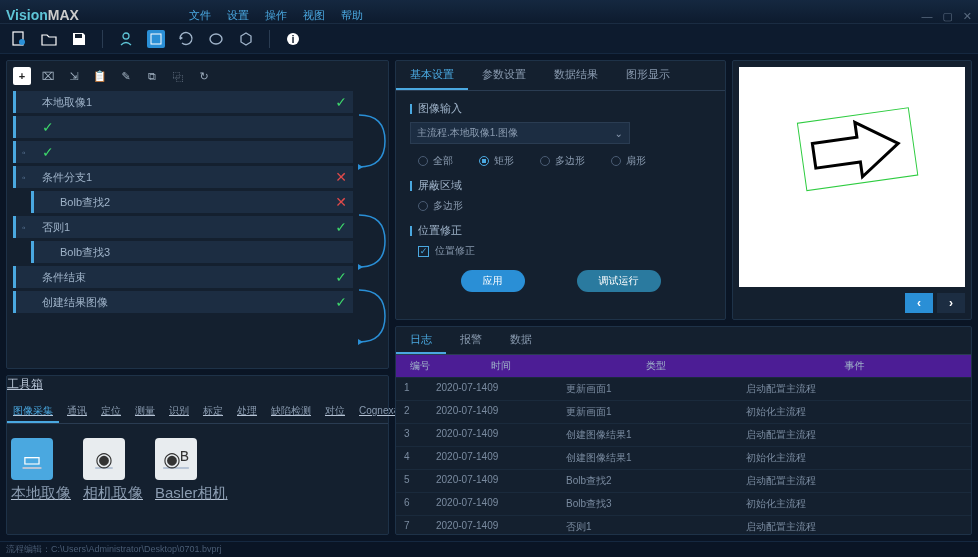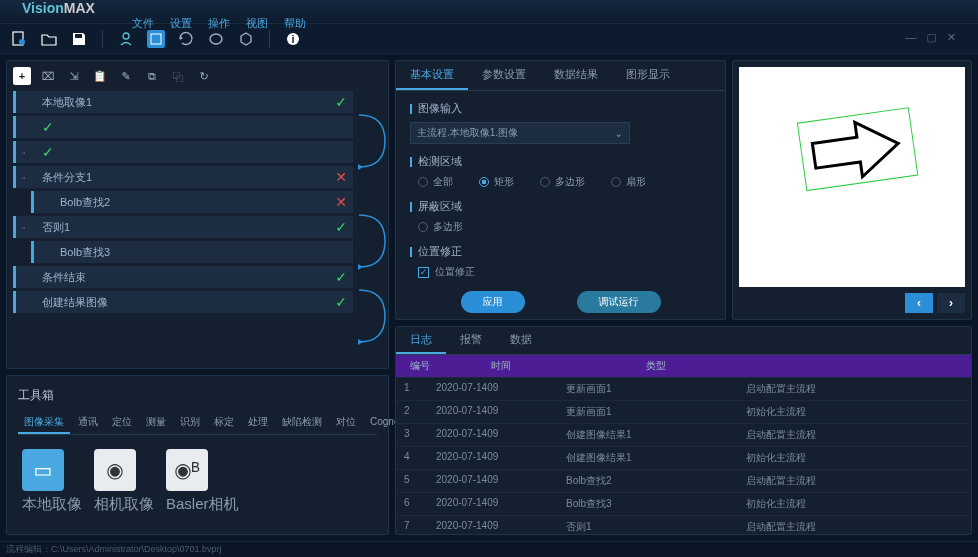--- a/index.html
+++ b/index.html
@@ -1,17 +1,17 @@
 <!DOCTYPE html>
 <html><head>
 <meta charset="utf-8">
 <style>
 * { margin:0; padding:0; box-sizing:border-box; font-family:"Microsoft YaHei",Arial,sans-serif; }
 body { width:978px; height:557px; background:#0a1525; color:#b8c5d6; font-size:11px; overflow:hidden; }
-.titlebar { height:24px; background:linear-gradient(#152840,#0d1b2e); display:flex; align-items:flex-start; padding:0 22px; border-bottom:1px solid #1a2c42;flex-direction:column; }
+.titlebar { height:24px; background:linear-gradient(#152840,#0d1b2e); display:flex; align-items:flex-end; padding:0 6px; border-bottom:1px solid #1a2c42; }
 .logo { font-size:14px; font-weight:bold; }
 .logo-v { color:#5ec4d6; } .logo-m { color:#ccc; }
 .menubar { display:flex; gap:16px; margin-left:110px; }
 .menubar span { color:#4aa8e0; cursor:pointer; }
 .wincontrols { margin-left:auto; display:flex; gap:10px; color:#5a6b80; }
 .wincontrols span { cursor:pointer; }
 .toolbar { height:30px; background:#0d1b2e; display:flex; align-items:center; padding:0 10px; gap:12px; border-bottom:1px solid #152840; }
 .tb-icon { width:18px; height:18px; display:flex; align-items:center; justify-content:center; cursor:pointer; }
 .tb-sep { width:1px; height:18px; background:#2a3c52; margin:0 2px; }
 .main { display:flex; height:calc(100% - 24px - 30px - 16px); }
@@ -23,21 +23,21 @@
 .ft-btn { width:18px; height:18px; display:flex; align-items:center; justify-content:center; cursor:pointer; color:#a0b0c0; }
 .ft-add { background:#fff; color:#222; border-radius:2px; font-weight:bold; }
 .flow-title { color:#4aa8e0; font-size:11px; margin-bottom:4px; border-bottom:1px solid #2a3c52; padding-bottom:3px; }
 .flow-items { position:relative; }
 .flow-item { height:22px; background:#1c2d42; margin-bottom:3px; display:flex; align-items:center; padding:0 6px; cursor:pointer; border-left:3px solid #4aa8e0; position:relative; width:340px; }
 .flow-item.indent { margin-left:18px; width:322px; }
 .flow-item .fi-icon { width:14px; margin-right:6px; color:#6b8aad; font-size:10px; }
 .flow-item .fi-label { flex:1; color:#9fb3c9; }
 .flow-item .fi-status { font-size:14px; }
 .ok { color:#3dd66b; } .err { color:#e04a4a; }
-.toolbox { height:160px; padding:11px; }
+.toolbox { height:160px; padding:0;text-decoration:underline; }
 .toolbox-title { color:#b8c5d6; font-size:12px; margin-bottom:8px; }
 .toolbox-tabs { display:flex; gap:2px; border-bottom:1px solid #2a3c52; margin-bottom:10px; font-size:10px; }
 .toolbox-tabs span { padding:3px 6px; cursor:pointer; color:#8a9bb0; white-space:nowrap; }
 .toolbox-tabs span.active { color:#4aa8e0; border-bottom:2px solid #4aa8e0; }
 .toolbox-tabs .arrow { margin-left:auto; }
 .tool-items { display:flex; gap:12px; padding:4px; }
 .tool-item { text-align:center; cursor:pointer; }
 .tool-icon { width:42px; height:42px; border-radius:4px; display:flex; align-items:center; justify-content:center; font-size:20px; margin-bottom:4px; }
 .tool-icon.blue { background:#4aa8e0; color:#fff; }
 .tool-icon.white { background:#e8ecef; color:#333; }
@@ -267,21 +267,20 @@
           </div>
         <div class="cfg-body">
           <div class="cfg-section">
             <div class="cfg-sec-title">图像输入</div>
             <div class="cfg-select">
               <span>主流程.本地取像1.图像</span>
               <span>⌄</span>
             </div>
           </div>
           <div class="cfg-section">
-            <div class="cfg-sec-title">检测区域</div>
             <div class="cfg-radios" id="detect-radios">
                 <div class="cfg-radio">
                   <span class="radio-dot"></span>
                   <span>全部</span>
                 </div>
                 <div class="cfg-radio">
                   <span class="radio-dot on"></span>
                   <span>矩形</span>
                 </div>
                 <div class="cfg-radio">
@@ -335,20 +334,21 @@
       <div class="log-tabs" id="log-tabs">
           <span class="active">日志</span>
           <span>报警</span>
           <span>数据</span>
         </div>
       <div class="log-table">
         <div class="log-head">
           <span class="col-idx">编号</span>
           <span class="col-time">时间</span>
           <span class="col-type">类型</span>
+          <span class="col-evt">事件</span>
         </div>
         <div id="log-rows">
             <div class="log-row">
               <span class="col-idx">1</span>
               <span class="col-time">2020-07-1409</span>
               <span class="col-type">更新画面1</span>
               <span class="col-evt">启动配置主流程</span>
             </div>
             <div class="log-row">
               <span class="col-idx">2</span>

